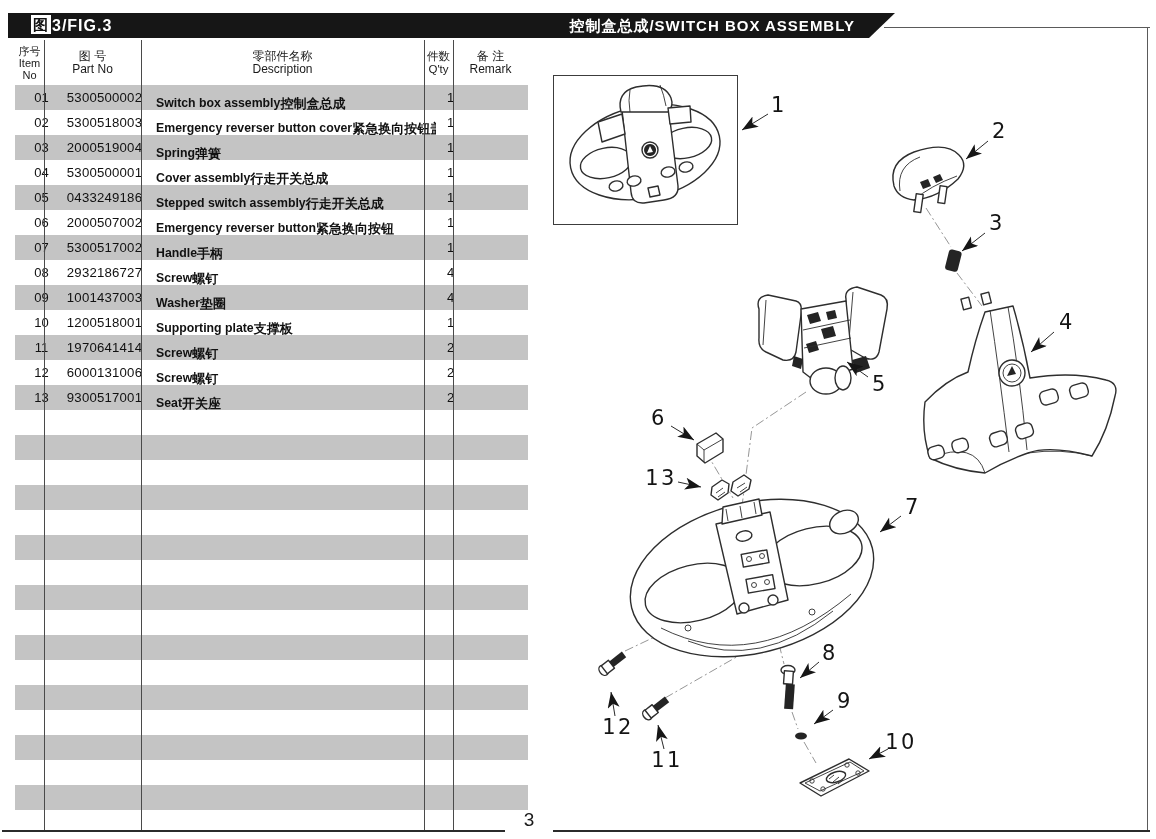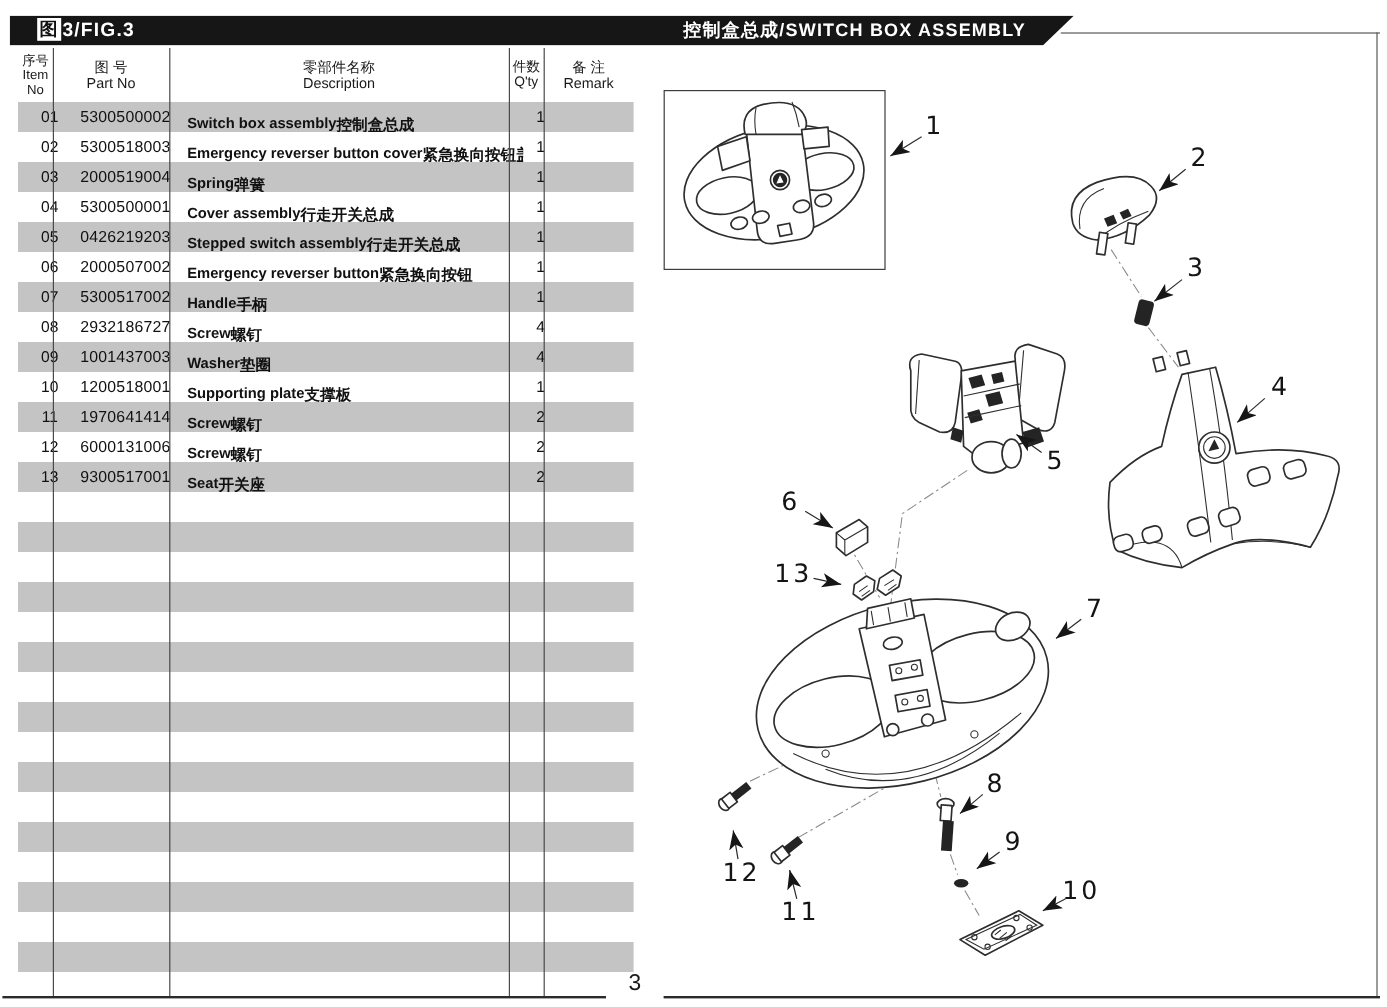--- a/index.html
+++ b/index.html
@@ -139,21 +139,21 @@
           <div class="c c-part">5300500001</div>
           <div class="c c-desc">
             <span class="en">Cover assembly</span>
             <span class="cn">行走开关总成</span>
           </div>
           <div class="c c-qty">1</div>
           <div class="c c-rem"></div>
         </div>
         <div class="trow g">
           <div class="c c-item">05</div>
-          <div class="c c-part">0426219203</div>
+          <div class="c c-part">0433249186</div>
           <div class="c c-desc">
             <span class="en">Stepped switch assembly</span>
             <span class="cn">行走开关总成</span>
           </div>
           <div class="c c-qty">1</div>
           <div class="c c-rem"></div>
         </div>
         <div class="trow w">
           <div class="c c-item">06</div>
           <div class="c c-part">2000507002</div>

